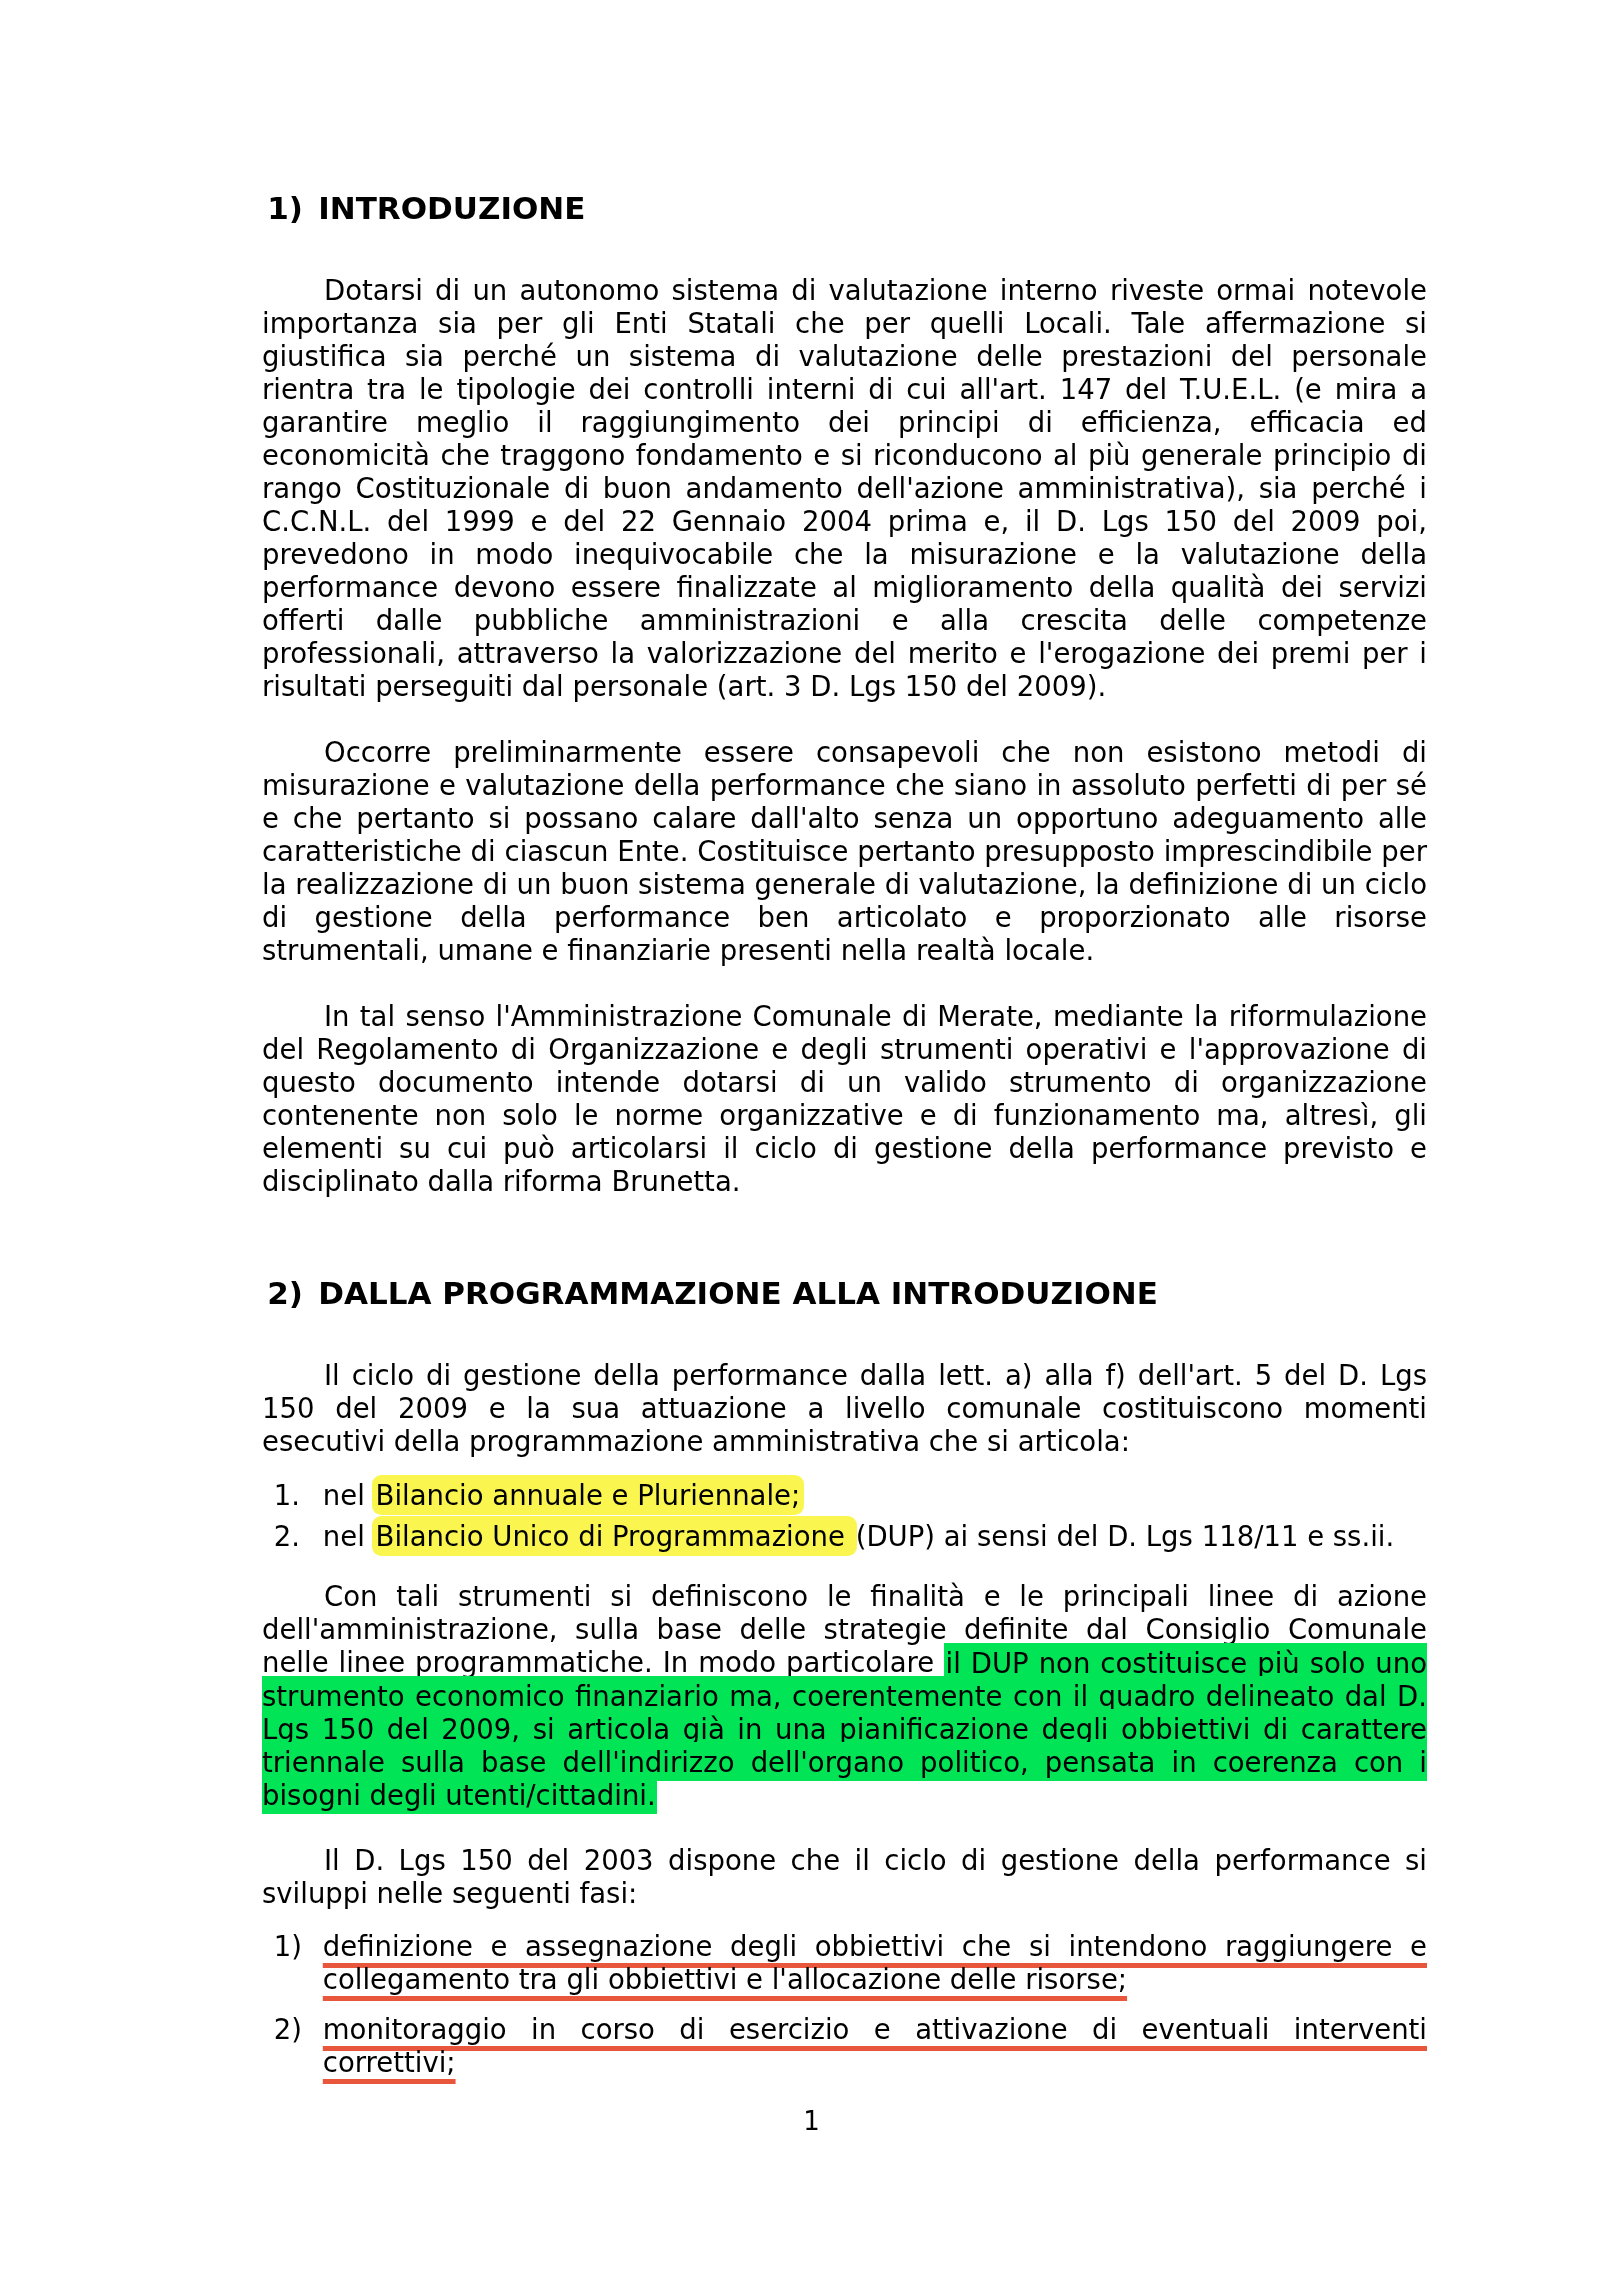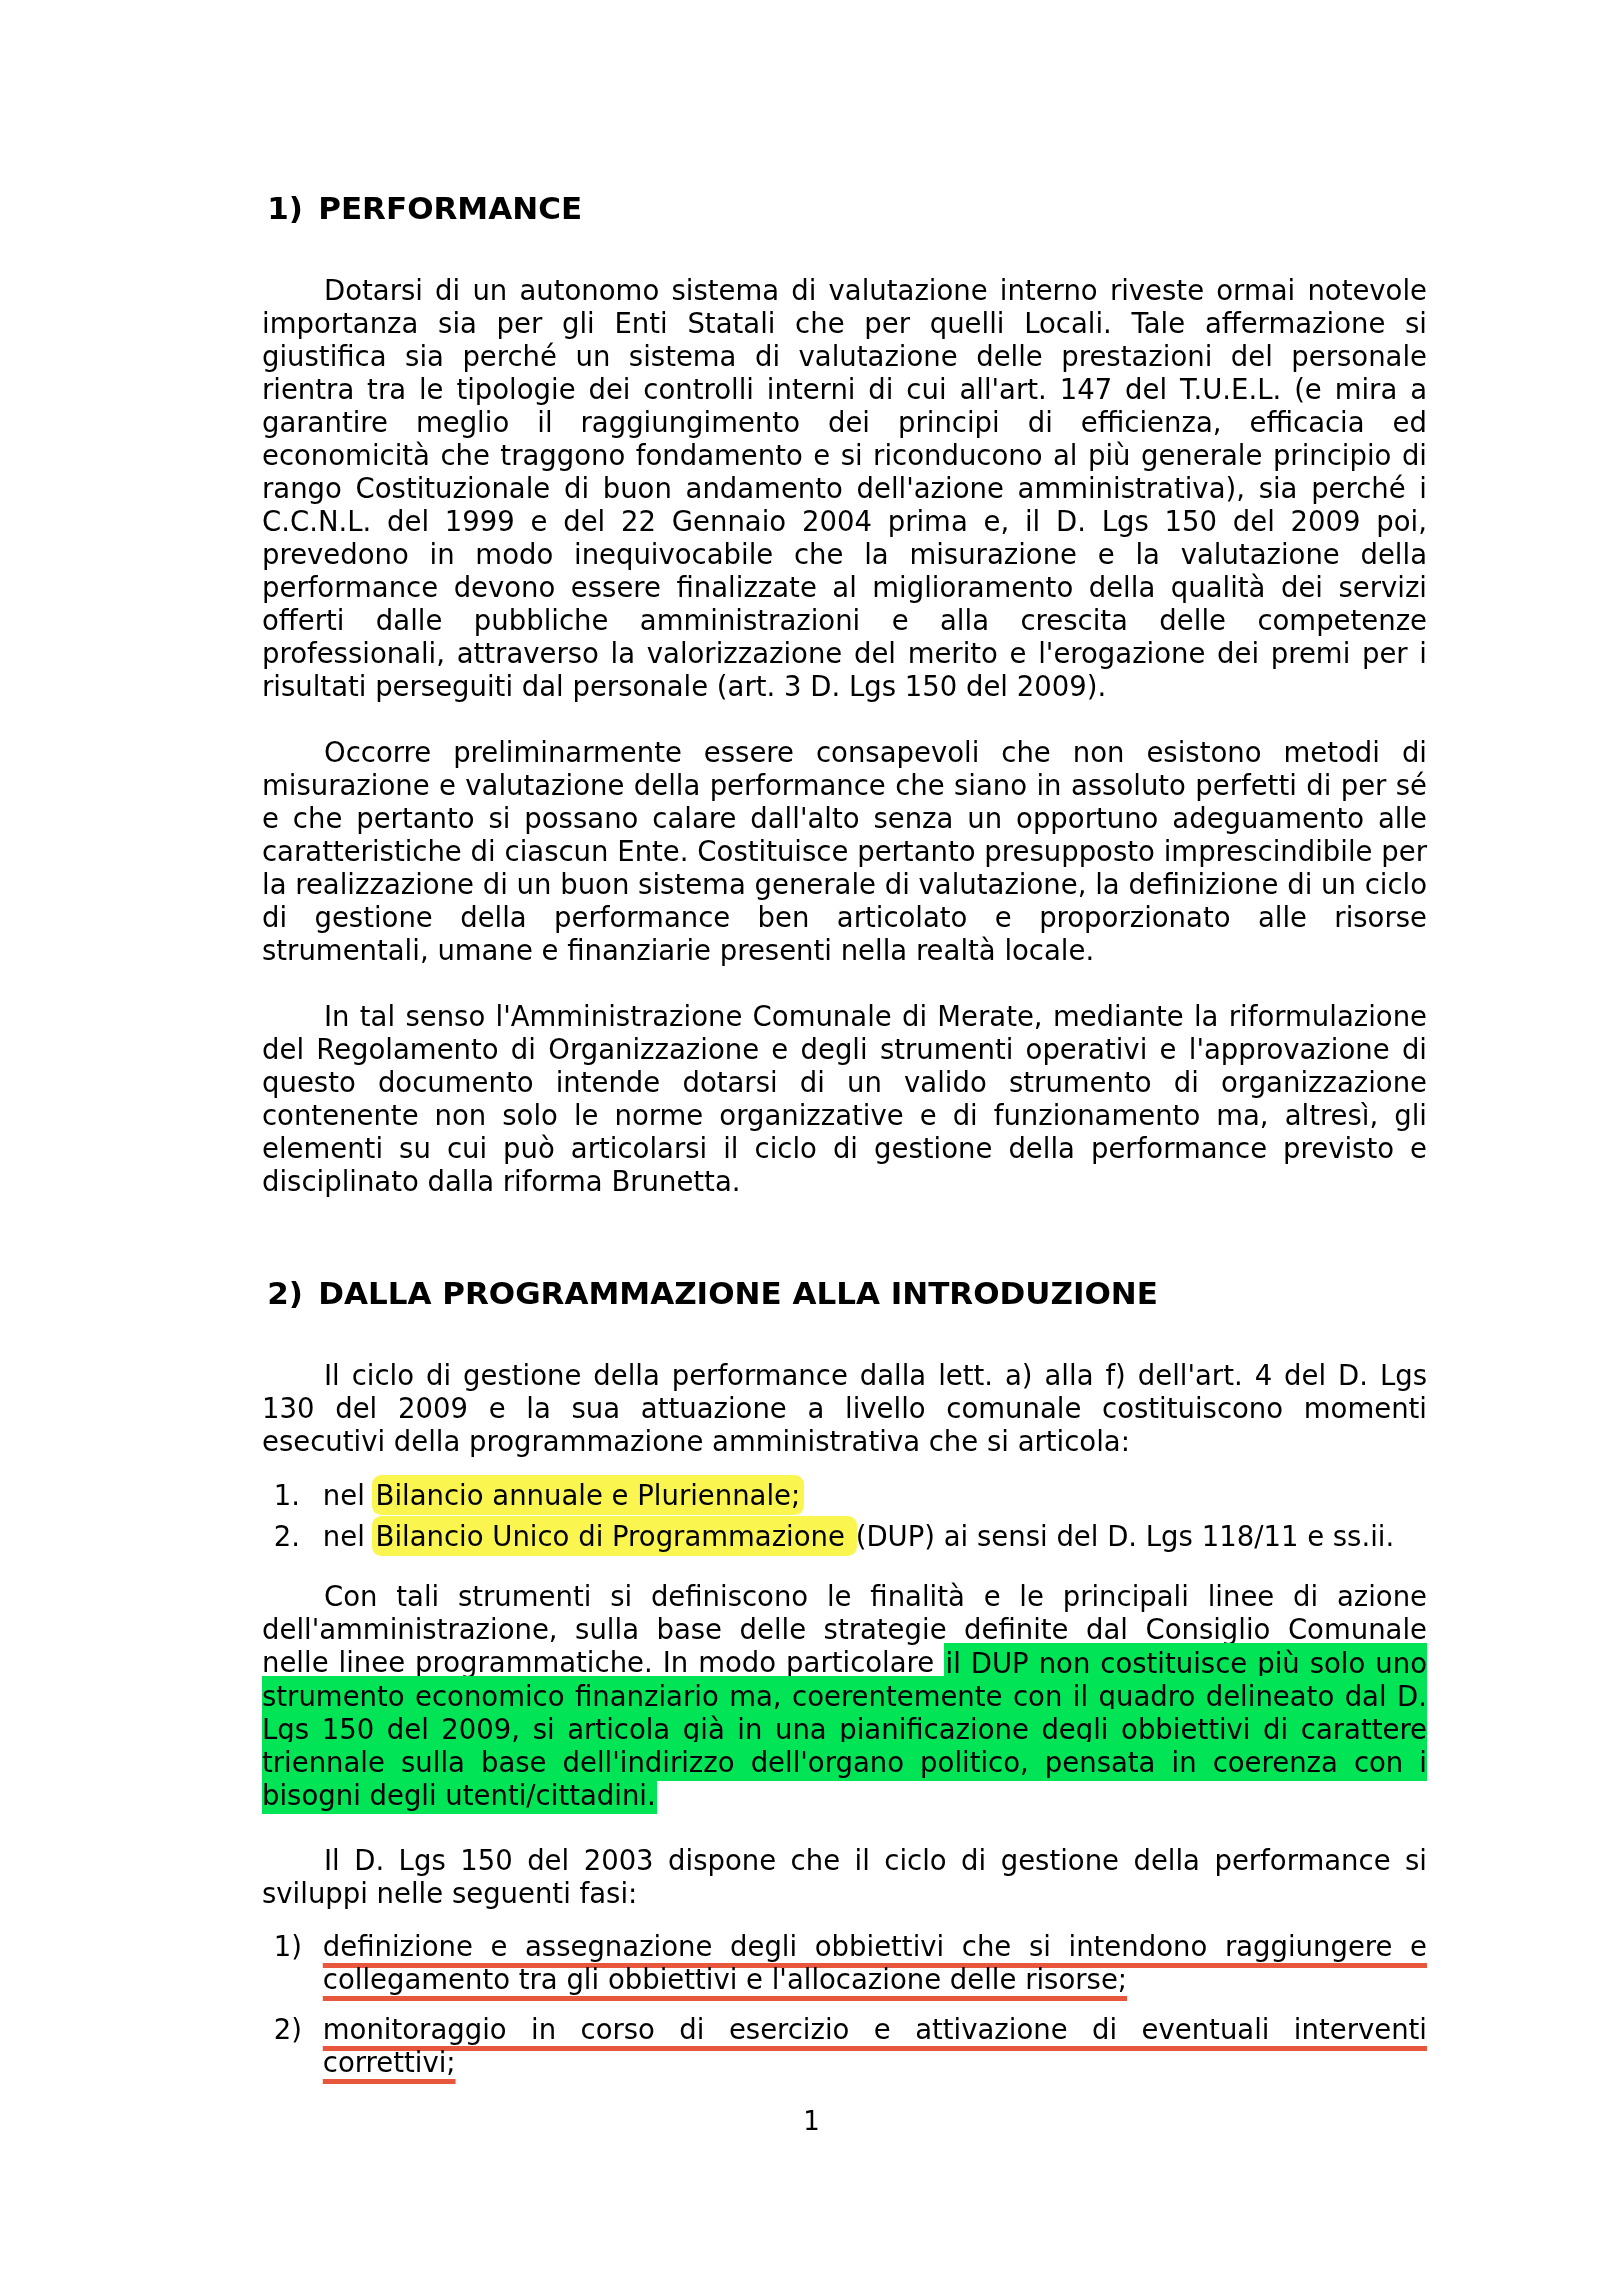--- a/index.html
+++ b/index.html
@@ -70,35 +70,35 @@
   }
 </style>
 </head>
 <body>
 
 <div class="page">
   <div class="doc">
 
     <div class="heading">
       <span class="h-num">1)</span>
-      <span class="h-title">PERFORMANCE</span>
+      <span class="h-title">INTRODUZIONE</span>
     </div>
 
     <p class="body"><span>Dotarsi di un autonomo sistema di valutazione interno riveste ormai notevole importanza sia per gli Enti Statali che per quelli Locali. Tale affermazione si giustifica sia perché un sistema di valutazione delle prestazioni del personale rientra tra le tipologie dei controlli interni di cui all'art. 147 del T.U.E.L. (e mira a garantire meglio il raggiungimento dei principi di efficienza, efficacia ed economicità che traggono fondamento e si riconducono al più generale principio di rango Costituzionale di buon andamento dell'azione amministrativa), sia perché i C.C.N.L. del 1999 e del 22 Gennaio 2004 prima e, il D. Lgs 150 del 2009 poi, prevedono in modo inequivocabile che la misurazione e la valutazione della performance devono essere finalizzate al miglioramento della qualità dei servizi offerti dalle pubbliche amministrazioni e alla crescita delle competenze professionali, attraverso la valorizzazione del merito e l'erogazione dei premi per i risultati perseguiti dal personale (art. 3 D. Lgs 150 del 2009).</span></p>
 
     <p class="body"><span>Occorre preliminarmente essere consapevoli che non esistono metodi di misurazione e valutazione della performance che siano in assoluto perfetti di per sé e che pertanto si possano calare dall'alto senza un opportuno adeguamento alle caratteristiche di ciascun Ente. Costituisce pertanto presupposto imprescindibile per la realizzazione di un buon sistema generale di valutazione, la definizione di un ciclo di gestione della performance ben articolato e proporzionato alle risorse strumentali, umane e finanziarie presenti nella realtà locale.</span></p>
 
     <p class="body"><span>In tal senso l'Amministrazione Comunale di Merate, mediante la riformulazione del Regolamento di Organizzazione e degli strumenti operativi e l'approvazione di questo documento intende dotarsi di un valido strumento di organizzazione contenente non solo le norme organizzative e di funzionamento ma, altresì, gli elementi su cui può articolarsi il ciclo di gestione della performance previsto e disciplinato dalla riforma Brunetta.</span></p>
 
     <div class="heading second">
       <span class="h-num">2)</span>
       <span class="h-title">DALLA PROGRAMMAZIONE ALLA INTRODUZIONE</span>
     </div>
 
-    <p class="body tight"><span>Il ciclo di gestione della performance dalla lett. a) alla f) dell'art. 4 del D. Lgs 130 del 2009 e la sua attuazione a livello comunale costituiscono momenti esecutivi della programmazione amministrativa che si articola:</span></p>
+    <p class="body tight"><span>Il ciclo di gestione della performance dalla lett. a) alla f) dell'art. 5 del D. Lgs 150 del 2009 e la sua attuazione a livello comunale costituiscono momenti esecutivi della programmazione amministrativa che si articola:</span></p>
 
     <div class="olist">
       <div class="olist-item">
         <span class="marker">1.</span>
         <span class="item-text"><span>nel </span><span class="hl-y">Bilancio annuale e Pluriennale;</span><span></span></span>
       </div>
       <div class="olist-item">
         <span class="marker">2.</span>
         <span class="item-text"><span>nel </span><span class="hl-y">Bilancio Unico di Programmazione </span><span>(DUP) ai sensi del D. Lgs 118/11 e ss.ii.</span></span>
       </div>

